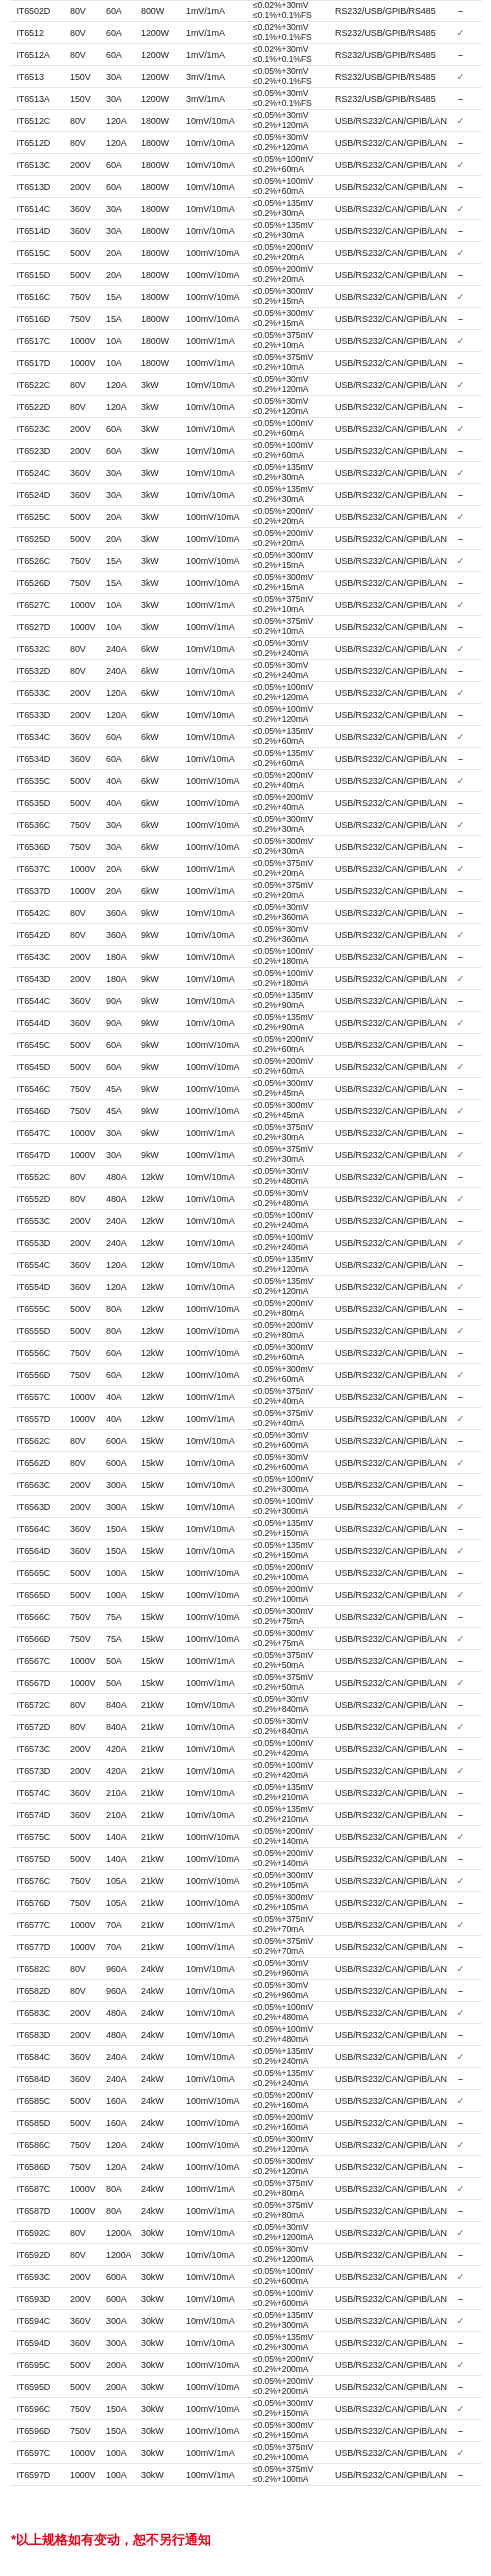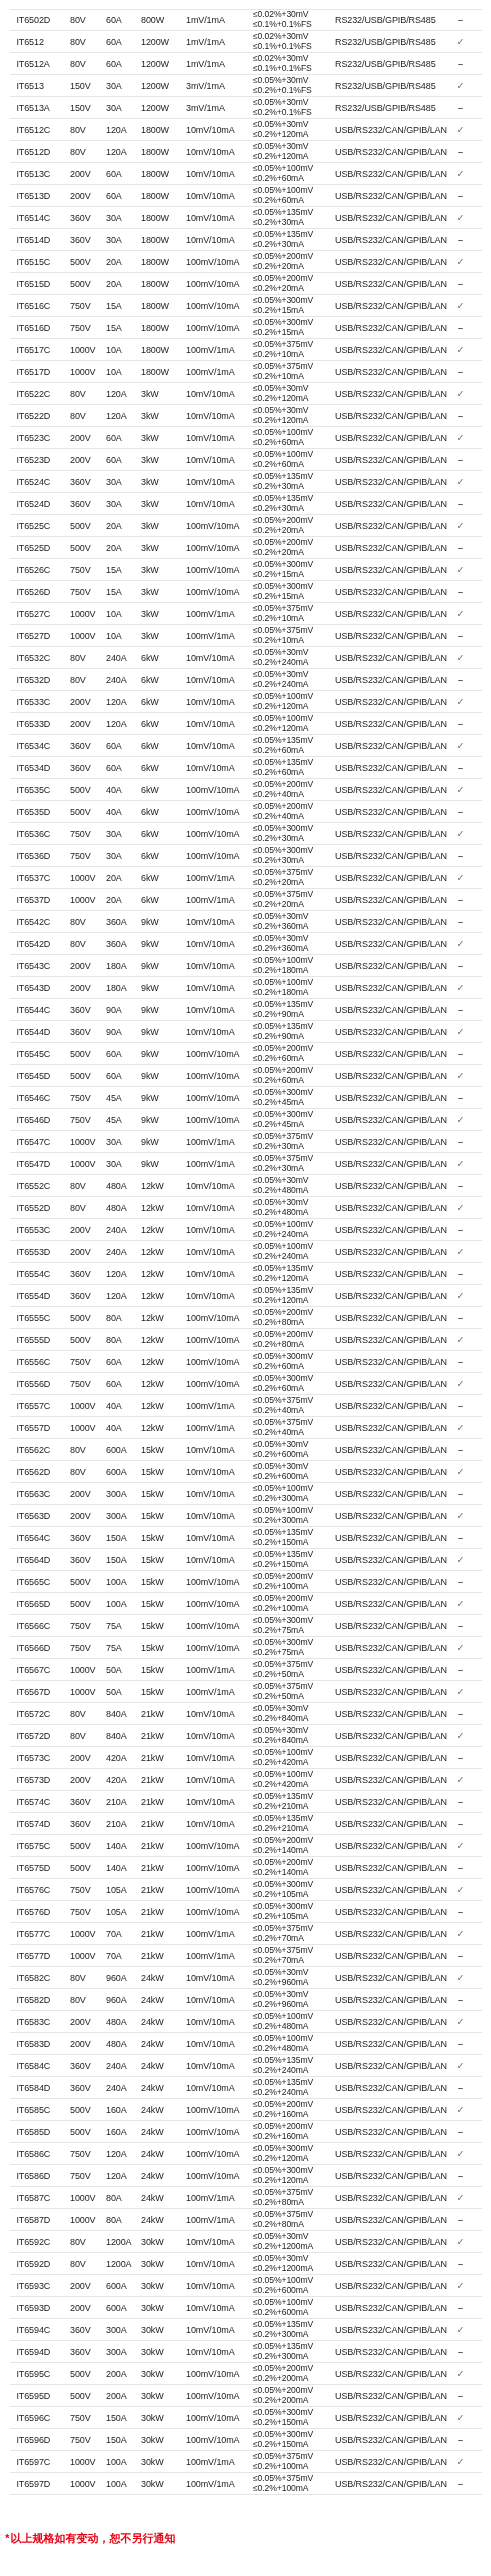--- a/index.html
+++ b/index.html
@@ -1,40 +1,39 @@
 <!DOCTYPE html>
 <html style="font-size:12px"><head>
 <meta charset="utf-8">
 <style>
   html,body{margin:0;padding:0;background:#ffffff;}
   body{
     width:492px;height:2576px;position:relative;
     font-family:"Liberation Sans","DejaVu Sans",sans-serif;
     color:#1b1b1b;-webkit-font-smoothing:antialiased;
   }
-  .spec-table{position:absolute;left:0;top:9px;width:492px;}
+  .spec-table{position:absolute;left:0;top:0;width:492px;}
   .topline{position:absolute;left:9.7px;right:9.7px;top:0;height:0.7px;background:#e3e5e7;}
   .row{position:relative;height:22px;}
   .row .sep{position:absolute;left:9.7px;right:9.7px;bottom:0;height:0.7px;background:#e3e5e7;}
   .cell{position:absolute;top:0;line-height:22px;font-size:9px;letter-spacing:-0.1px;white-space:nowrap;}
   .c-model{left:16.4px;}
   .c-volt{left:70px;}
   .c-curr{left:106px;}
   .c-pow{left:141px;}
   .c-res{left:186px;}
   .c-acc{left:253px;top:50%;transform:translateY(-50%);line-height:9.7px;font-size:8.6px;}
   .c-if{left:335px;}
   .c-flag{left:448px;width:25px;text-align:center;}
   .c-flag.check{color:#5d7987;font-size:9.7px;}
   .c-flag.dash{color:#45535c;font-weight:700;font-size:9px;}
   .footnote{
-    position:absolute;left:4px;top:2531px;
-    font-size:11px;font-weight:700;color:#e60012;letter-spacing:0;
+    position:absolute;left:11px;top:2531px;
+    font-size:13px;font-weight:700;color:#e60012;letter-spacing:0;
     white-space:nowrap;
-    font-family:Liberation Mono, monospace;
   }
 </style>
 </head>
 <body>
 
 <div class="spec-table">
   <div class="topline"></div>
   <div id="rows">
       <div class="row">
         <span class="cell c-model">IT6502D</span>

